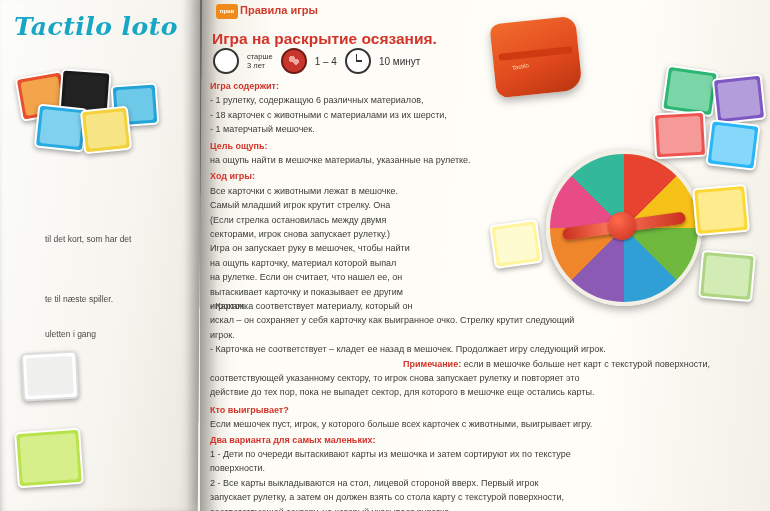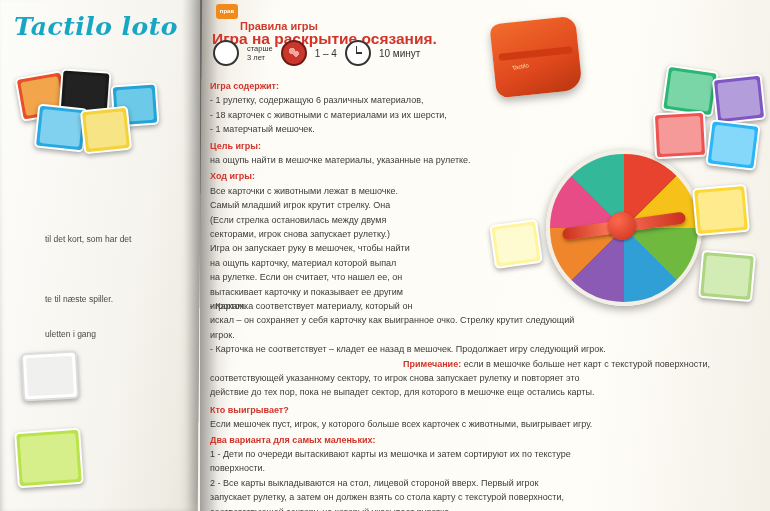--- a/index.html
+++ b/index.html
@@ -37,27 +37,27 @@
   
   .right-page{position:absolute;left:200px;top:-8px;width:578px;height:524px;
     background:linear-gradient(95deg,#efeadf 0%,#fdfcf7 12%,#fffdf8 70%,#f2efe6 100%);
     box-shadow:-6px 0 14px rgba(0,0,0,.28);
     transform:rotate(0.5deg);}
   .gutter{position:absolute;left:200px;top:-8px;width:30px;height:524px;
     background:linear-gradient(90deg,rgba(0,0,0,.35) 0%,rgba(0,0,0,.05) 60%,rgba(0,0,0,0) 100%);}
 
   .rules-badge{position:absolute;left:216px;top:4px;width:22px;height:15px;border-radius:3px;
     background:#f08a1a;color:#fff;font-size:6px;line-height:15px;text-align:center;font-weight:bold;}
-  .rules-label{position:absolute;left:240px;top:20px;font-size:11px;color:#cf3a2a;font-weight:bold;}
+  .rules-label{position:absolute;left:240px;top:4px;font-size:11px;color:#cf3a2a;font-weight:bold;}
 
   .headline{position:absolute;left:212px;top:30px;font-size:15.5px;color:#d2342a;font-weight:bold;
     font-family:"Liberation Sans", sans-serif;}
 
   
-  .iconrow{position:absolute;left:213px;top:40px;display:flex;align-items:center;gap:8px;}
+  .iconrow{position:absolute;left:213px;top:48px;display:flex;align-items:center;gap:8px;}
   .ic{width:22px;height:22px;border-radius:50%;border:2px solid #333;position:relative;background:#fff;}
   .ic.clock:after{content:"";position:absolute;left:9px;top:4px;width:1.6px;height:7px;background:#333;}
   .ic.clock:before{content:"";position:absolute;left:9px;top:10px;width:6px;height:1.6px;background:#333;}
   .ic.people{background:#c9362b;border-color:#6d1a14;}
   .ic.people:after{content:"";position:absolute;left:4px;top:4px;width:14px;height:14px;border-radius:50%;
     background:radial-gradient(circle at 35% 35%,#f2a6a0 0 3px,transparent 3px),
                radial-gradient(circle at 65% 55%,#f2a6a0 0 3px,transparent 3px);}
   .ic-txt{font-size:7.5px;color:#333;line-height:9px;}
   .age2{font-size:10px;color:#333;}
 
@@ -217,21 +217,21 @@
     </div>
   <div class="card rc7">
       <div class="inner"></div>
     </div>
 
   <div class="body-txt col-left">
     <p class="red-h">Игра содержит:</p>
     <p>- 1 рулетку, содержащую 6 различных материалов,</p>
     <p>- 18 карточек с животными с материалами из их шерсти,</p>
     <p>- 1 матерчатый мешочек.</p>
-    <p class="red-h" style="margin-top:4px;">Цель игры:</p>
+    <p class="red-h" style="margin-top:4px;">Цель ощупь:</p>
     <p>на ощупь найти в мешочке материалы, указанные на рулетке.</p>
     <p class="red-h" style="margin-top:4px;">Ход игры:</p>
     <p>Все карточки с животными лежат в мешочке.</p>
     <p>Самый младший игрок крутит стрелку. Она</p>
     <p>(Если стрелка остановилась между двумя</p>
     <p>секторами, игрок снова запускает рулетку.)</p>
     <p>Игра он запускает руку в мешочек, чтобы найти</p>
     <p>на ощупь карточку, материал которой выпал</p>
     <p>на рулетке. Если он считает, что нашел ее, он</p>
     <p>вытаскивает карточку и показывает ее другим</p>

